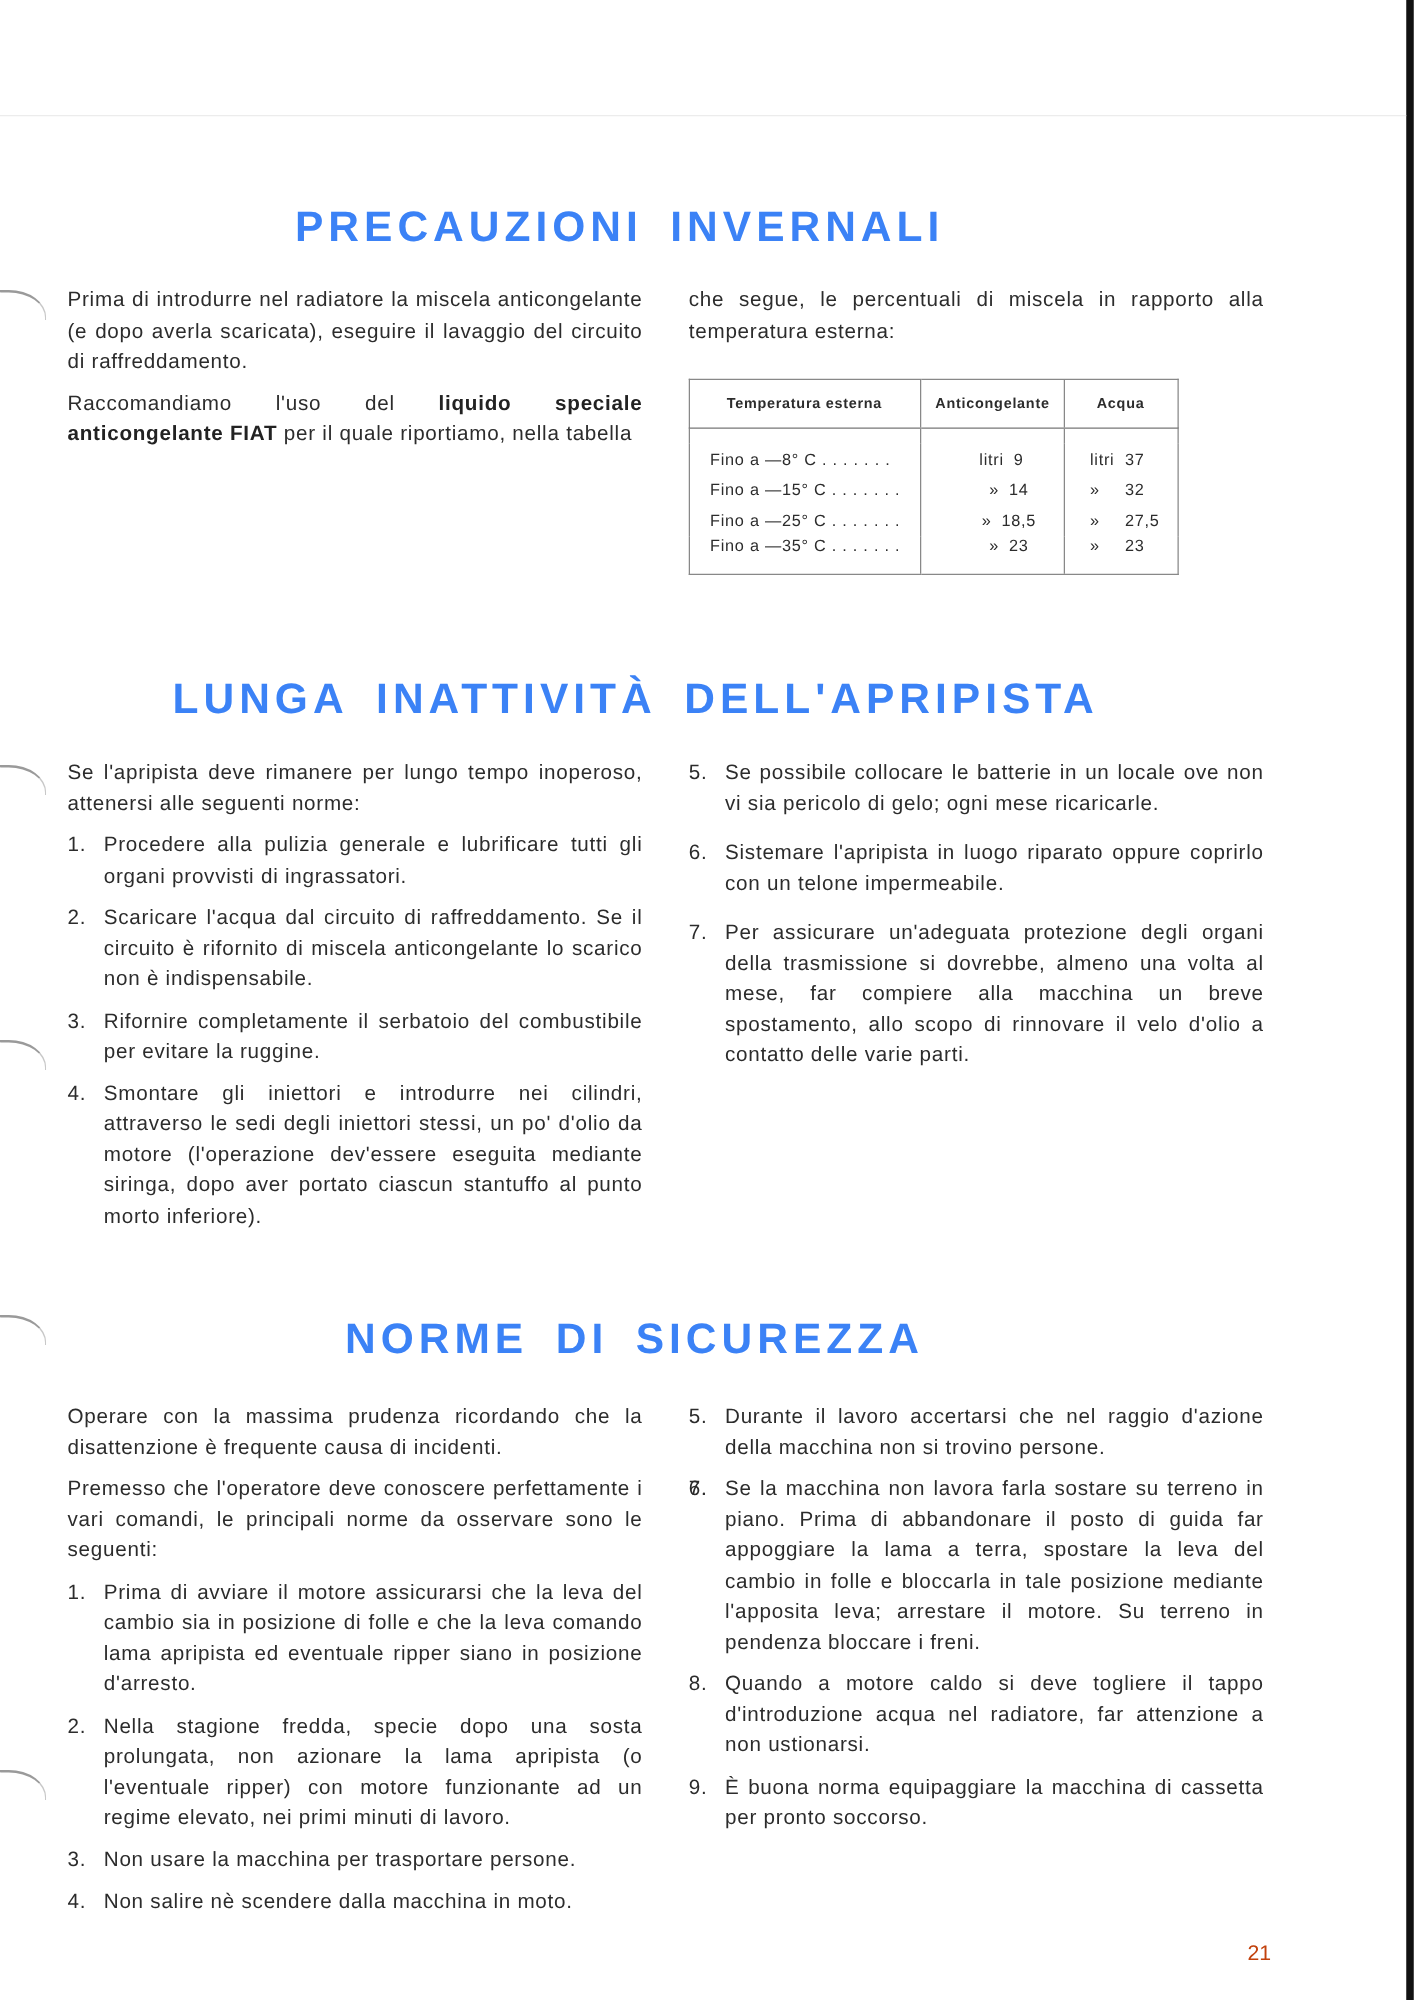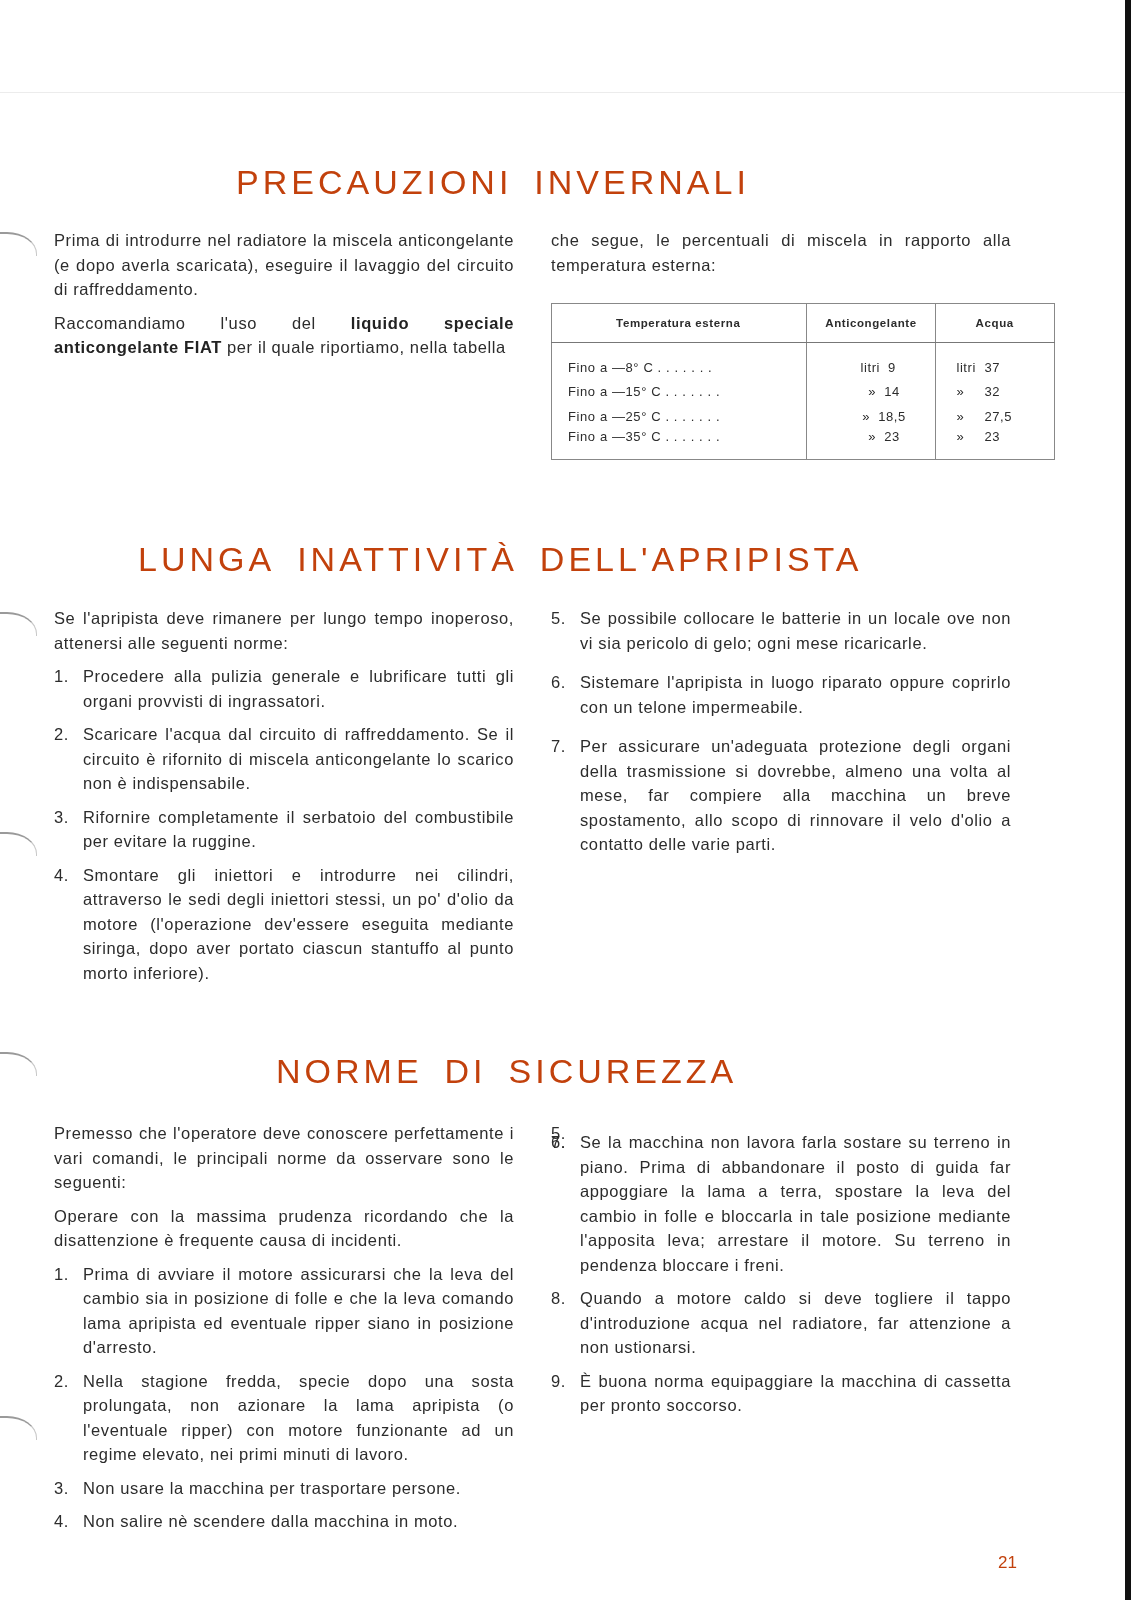--- a/index.html
+++ b/index.html
@@ -5,34 +5,34 @@
   html, body { margin: 0; padding: 0; }
   body {
     width: 1131px; height: 1600px; position: relative; overflow: hidden;
     background: #ffffff; color: #2a2a2a;
     font-family: "Liberation Sans", "DejaVu Sans", sans-serif;
   }
   .edge { position: absolute; right: 0; top: 0; width: 6px; height: 1600px; background: #111; }
   .topline { position: absolute; left: 0; top: 92px; width: 1125px; height: 1px; background: #ececec; }
   .hole { position: absolute; left: 0; width: 36px; height: 22px; border-top: 2px solid #9a9a9a; border-right: 1.5px solid #c8c8c8; border-top-right-radius: 30px 22px; }
   h1 {
-    position: absolute; margin: 0; font-weight: normal; color: #c2410c;
+    position: absolute; margin: 0; font-weight: bold; color: #3b82f6;
     font-size: 34px; letter-spacing: 4px; white-space: nowrap;
     font-family: "Liberation Sans", "DejaVu Sans", sans-serif;
     text-align: right;
   }
   h1 .wsp { display: inline-block; width: 22px; }
   .col { position: absolute; width: 460px; font-size: 16.5px; line-height: 24.5px; letter-spacing: 0.6px; color: #2c2c2c; }
   .col p { margin: 0 0 9px 0; text-align: justify; text-align-last: left; }
   .item { position: relative; padding-left: 29px; margin: 0 0 9px 0; text-align: justify; }
   .item .num { position: absolute; left: 0; top: 0; }
   .cont { padding-left: 29px; }
   b { font-weight: bold; color: #222; }
   table.anti {
-    position: absolute; left: 551px; top: 303px; width: 504px; border-collapse: collapse;
+    position: absolute; left: 551px; top: 303px; width: 392px; border-collapse: collapse;
     font-size: 13px; letter-spacing: 0.6px; color: #2c2c2c;
   }
   table.anti th { font-size: 11.5px; font-weight: bold; height: 36px; border-bottom: 1px solid #777; border-top: 1px solid #888; }
   table.anti td { height: 24.5px; padding: 0; margin-top: 12px; }
   table.anti .c1 { width: 232px; padding-left: 16px; text-align: left; border-left: 1px solid #888; }
   table.anti .c2 { width: 124px; text-align: center; border-left: 1px solid #888; }
   table.anti .c3 { width: 95px; text-align: left; padding-left: 20px; border-left: 1px solid #888; border-right: 1px solid #888; }
   table.anti th.c1 { text-align: center; padding-left: 0; }
   table.anti th.c3 { text-align: center; padding-left: 0; }
   table.anti tr.spacer td { height: 12px; }
@@ -112,29 +112,29 @@
 
 <div class="col" style="left:551px; top:606px;">
   <div class="item" style="margin-bottom:15px;"><span class="num">5.</span><span>Se possibile collocare le batterie in un locale ove non vi sia pericolo di gelo; ogni mese ricaricarle.</span></div>
   <div class="item" style="margin-bottom:15px;"><span class="num">6.</span><span>Sistemare l'apripista in luogo riparato oppure coprirlo con un telone impermeabile.</span></div>
   <div class="item"><span class="num">7.</span><span>Per assicurare un'adeguata protezione degli organi della trasmissione si dovrebbe, almeno una volta al mese, far compiere alla macchina un breve spostamento, allo scopo di rinnovare il velo d'olio a contatto delle varie parti.</span></div>
 </div>
 
 <h1 style="left:276px; top:1052px;"><span>NORME</span><span class="wsp"></span><span>DI</span><span class="wsp"></span><span>SICUREZZA</span></h1>
 
 <div class="col" style="left:54px; top:1121px;">
+  <p>Operare con la massima prudenza ricordando che la disattenzione è frequente causa di incidenti.</p>
   <p>Premesso che l'operatore deve conoscere perfettamente i vari comandi, le principali norme da osservare sono le seguenti:</p>
-  <p>Operare con la massima prudenza ricordando che la disattenzione è frequente causa di incidenti.</p>
   <div class="item"><span class="num">1.</span><span>Prima di avviare il motore assicurarsi che la leva del cambio sia in posizione di folle e che la leva comando lama apripista ed eventuale ripper siano in posizione d'arresto.</span></div>
   <div class="item"><span class="num">2.</span><span>Nella stagione fredda, specie dopo una sosta prolungata, non azionare la lama apripista (o l'eventuale ripper) con motore funzionante ad un regime elevato, nei primi minuti di lavoro.</span></div>
   <div class="item"><span class="num">3.</span><span>Non usare la macchina per trasportare persone.</span></div>
   <div class="item"><span class="num">4.</span><span>Non salire nè scendere dalla macchina in moto.</span></div>
 </div>
 
 <div class="col" style="left:551px; top:1121px;">
-  <div class="item"><span class="num">5.</span></div>
+  <div class="item"><span class="num">5.</span><span>Durante il lavoro accertarsi che nel raggio d'azione della macchina non si trovino persone.</span></div>
   <div class="item"><span class="num">6.</span></div>
   <div class="item"><span class="num">7.</span><span>Se la macchina non lavora farla sostare su terreno in piano. Prima di abbandonare il posto di guida far appoggiare la lama a terra, spostare la leva del cambio in folle e bloccarla in tale posizione mediante l'apposita leva; arrestare il motore. Su terreno in pendenza bloccare i freni.</span></div>
   <div class="item"><span class="num">8.</span><span>Quando a motore caldo si deve togliere il tappo d'introduzione acqua nel radiatore, far attenzione a non ustionarsi.</span></div>
   <div class="item"><span class="num">9.</span><span>È buona norma equipaggiare la macchina di cassetta per pronto soccorso.</span></div>
 </div>
 
 <div class="pagenum">21</div>
 
 </body></html>

